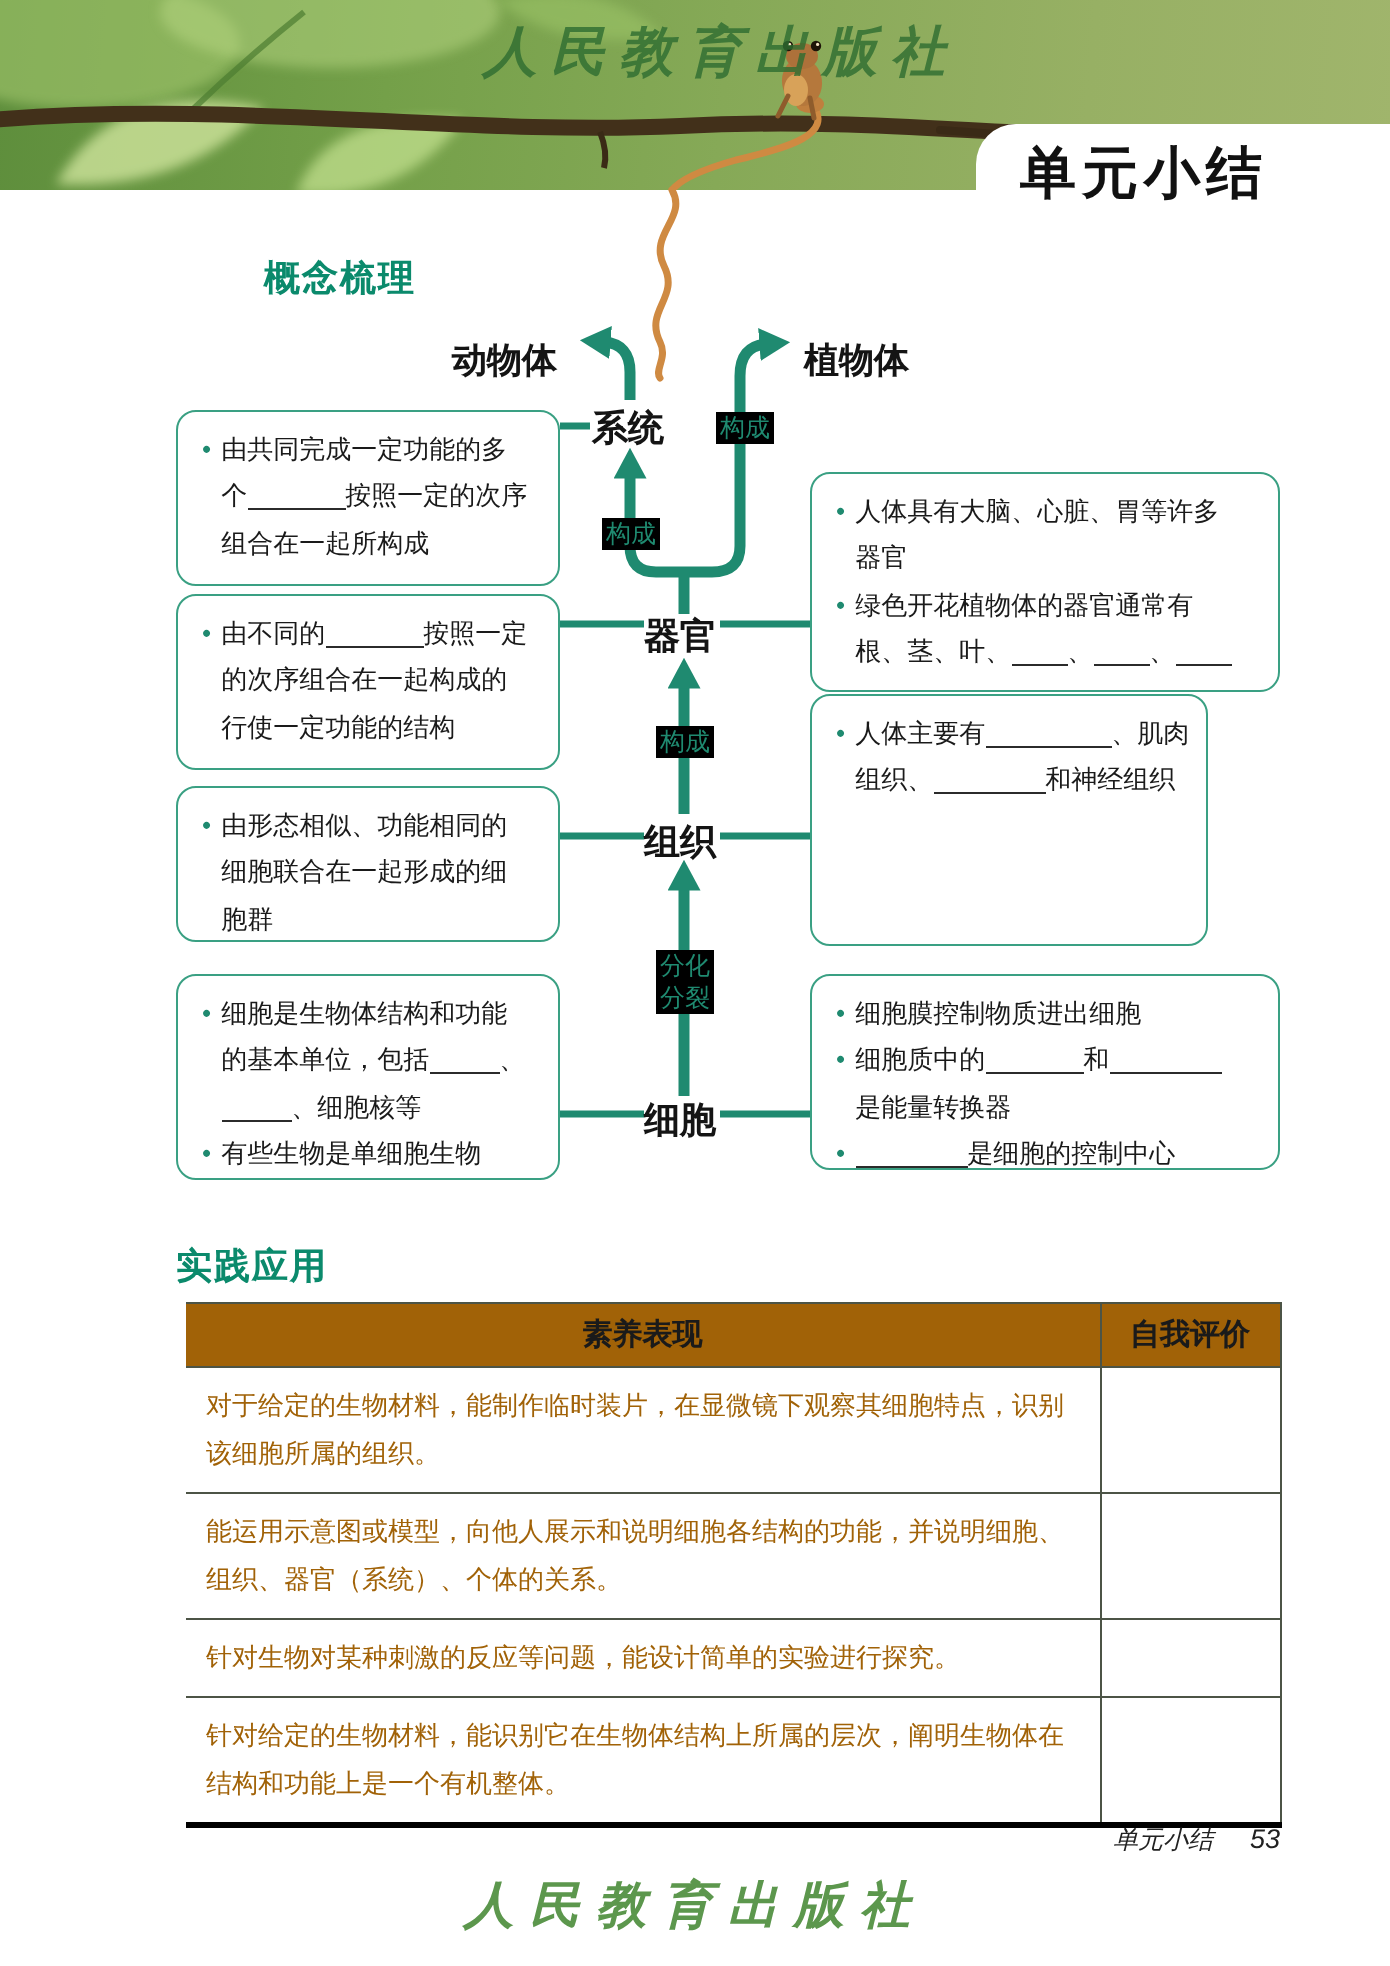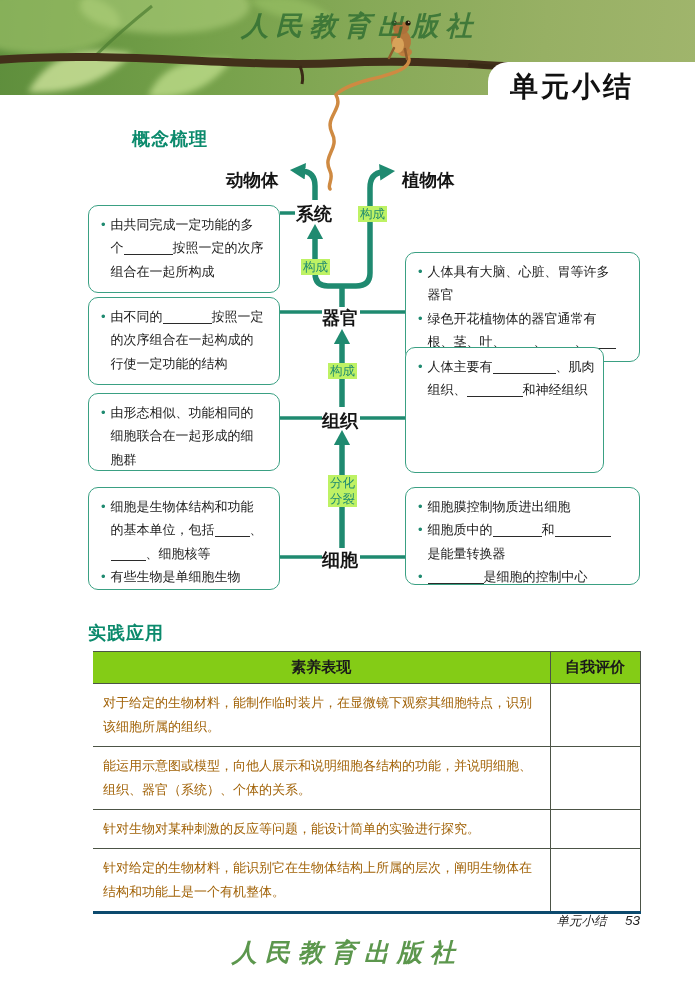--- a/index.html
+++ b/index.html
@@ -22,38 +22,38 @@
 
   
   .sec-heading{position:absolute;left:88px;font-size:18px;font-weight:bold;color:#0b8a6c;letter-spacing:1px;}
   .h-concept{top:127px;margin-left:44px;}
   .h-practice{top:621px;}
 
   
   .map{position:absolute;left:0;top:160px;width:695px;height:458px;}
   .map > svg{position:absolute;left:0;top:0;z-index:1;}
   .node{position:absolute;font-size:18px;font-weight:bold;color:#141414;white-space:nowrap;z-index:3;}
-  .elabel{position:absolute;font-size:12.5px;color:#1f8a70;background:#bef264;
+  .elabel{position:absolute;font-size:12.5px;color:#1f8a70;background:#000000;
           padding:0 2px;line-height:1.28;text-align:right;white-space:nowrap;z-index:2;}
   .cbox{position:absolute;background:#ffffff;border:1.5px solid #3aa083;border-radius:10px;
         box-sizing:border-box;padding:7px 6px 5px 12px;z-index:2;}
   .bi{display:flex;font-size:13px;line-height:1.8;color:#1a1a1a;}
   .bi::before{content:"\2022";color:#1f8a70;margin-right:5px;flex:none;}
   .bi span{white-space:pre-wrap;}
   .blank{display:inline-block;height:1em;border-bottom:1.2px solid #2b2b2b;vertical-align:-3px;}
 
   
   .ptable{position:absolute;left:93px;top:651px;width:547px;border-collapse:collapse;table-layout:fixed;}
-  .ptable th{background:#84cc16;border-top:1.2px solid #4c5446;border-bottom:1.2px solid #4c5446;
+  .ptable th{background:#a16207;border-top:1.2px solid #4c5446;border-bottom:1.2px solid #4c5446;
              font-size:15px;font-weight:bold;color:#1a1a1a;padding:6px 4px;text-align:center;}
   .ptable td{font-size:13px;color:#a16207;line-height:1.85;vertical-align:top;}
   .ptable td.desc{padding:7px 8px 7px 10px;white-space:pre-wrap;border-top:1px solid #4c5446;}
   .ptable .divline{border-right:1px solid #4c5446;}
   .ptable .rcol{border-right:1px solid #4c5446;border-top:1px solid #4c5446;}
-  .ptable tr.lastrow td{border-bottom:3px solid #0c4a6e;}
+  .ptable tr.lastrow td{border-bottom:3px solid #000000;}
   .col-main{width:457px;}
   .col-eval{width:90px;}
 
   
   .pageref{position:absolute;top:911px;right:55px;z-index:2;color:#222;}
   .pageref .seclbl{font-family:"Liberation Serif","DejaVu Serif",serif;font-style:italic;font-size:12.5px;}
   .pageref .pnum{font-size:13.5px;margin-left:14px;font-style:italic;}
   .wm-bottom{position:absolute;top:936px;left:0;width:100%;text-align:center;
              font-family:"Liberation Serif","DejaVu Serif",serif;font-style:italic;font-weight:bold;
              font-size:25px;color:#4b8c3a;letter-spacing:8px;opacity:.9;}
@@ -174,21 +174,21 @@
       <div class="bi">
           <span>细胞是生物体结构和功能
 的基本单位，包括<span class="blank" style="width: 35px;"></span>、
 <span class="blank" style="width: 35px;"></span>、细胞核等</span>
         </div>
       <div class="bi">
           <span>有些生物是单细胞生物</span>
         </div>
     </div>
 
-    <div class="cbox" style="left:405px;top:92px;width:235px;height:110px;">
+    <div class="cbox" style="left:405px;top:76px;width:235px;height:110px;">
       <div class="bi">
           <span>人体具有大脑、心脏、胃等许多
 器官</span>
         </div>
       <div class="bi">
           <span>绿色开花植物体的器官通常有
 根、茎、叶、<span class="blank" style="width: 28px;"></span>、<span class="blank" style="width: 28px;"></span>、<span class="blank" style="width: 28px;"></span></span>
         </div>
     </div>
     <div class="cbox" style="left:405px;top:187px;width:199px;height:126px;">

